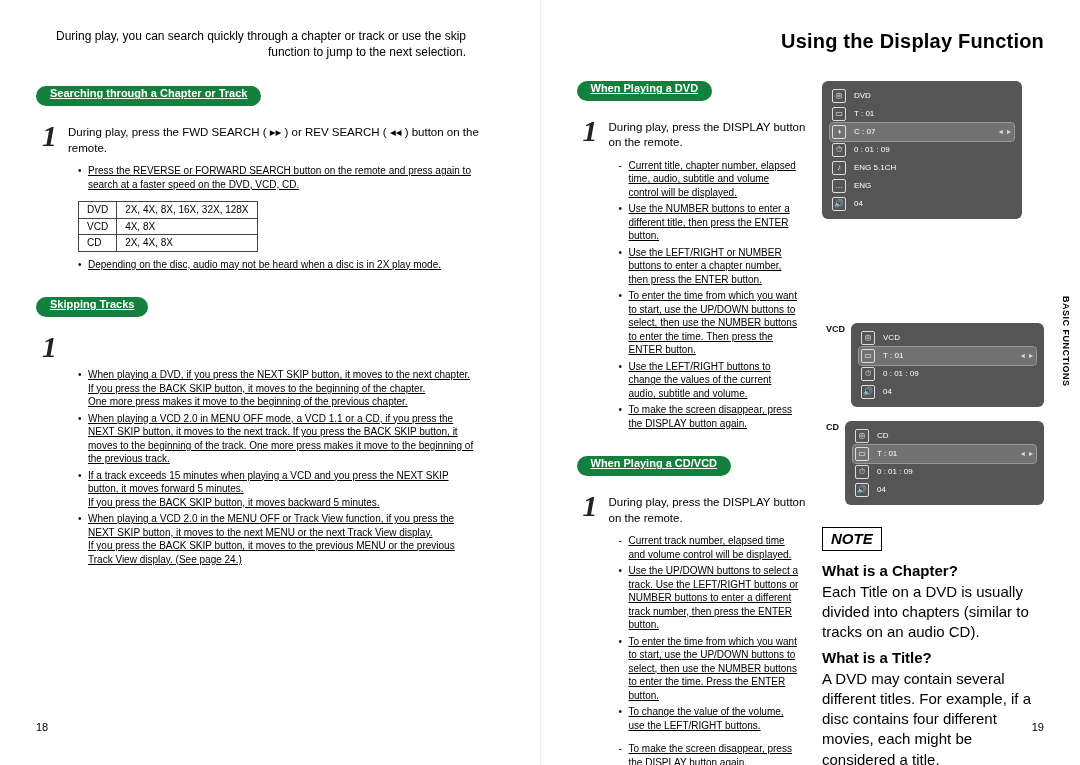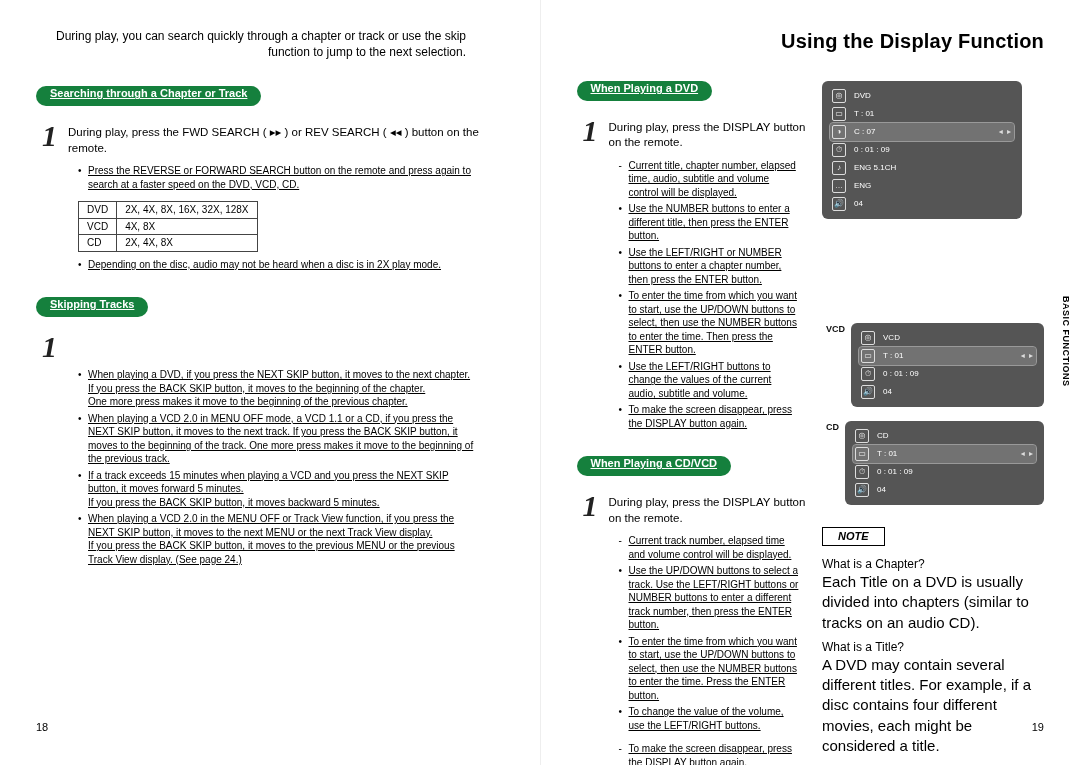--- a/index.html
+++ b/index.html
@@ -65,24 +65,24 @@
     width: 14px; height: 14px; border: 1px solid #ddd; border-radius: 2px;
     display: inline-flex; align-items: center; justify-content: center;
     font-size: 8px; color: #eee;
   }
   .osd-row.sel .ic, .osd-row.sel { background: #727272; }
   .osd-row.sel { outline: 1px solid #999; border-radius: 3px; }
   .osd-row .arrows { margin-left: auto; font-size: 8px; letter-spacing: 1px; color:#ddd; }
   .osd-label { font-size: 9px; font-weight: 600; margin: 0 0 2px 4px; color:#111; }
 
   .note-box {
-    display: inline-block; border: 1px solid #000; padding: 1px 15px;
-    font-style: italic; font-weight: 700; font-size: 11px; margin: 8px 0 4px;
-  }
-  .note-q { font-size: 12px; font-weight: 400; margin-top: 6px; }
+    display: inline-block; border: 1px solid #000; padding: 1px 8px;
+    font-style: italic; font-weight: 700; font-size: 15px; margin: 8px 0 4px;
+  }
+  .note-q { font-size: 15px; font-weight: 700; margin-top: 6px; }
   .note-a { font-size: 15px; margin-bottom: 4px; }
 
   .side-tab {
     position: absolute; right: 8px; top: 296px;
     writing-mode: vertical-rl;
     font-size: 9px; font-weight: 700; letter-spacing: 0.5px;
   }
 
   .sec-gap { height: 16px; }
 </style>

